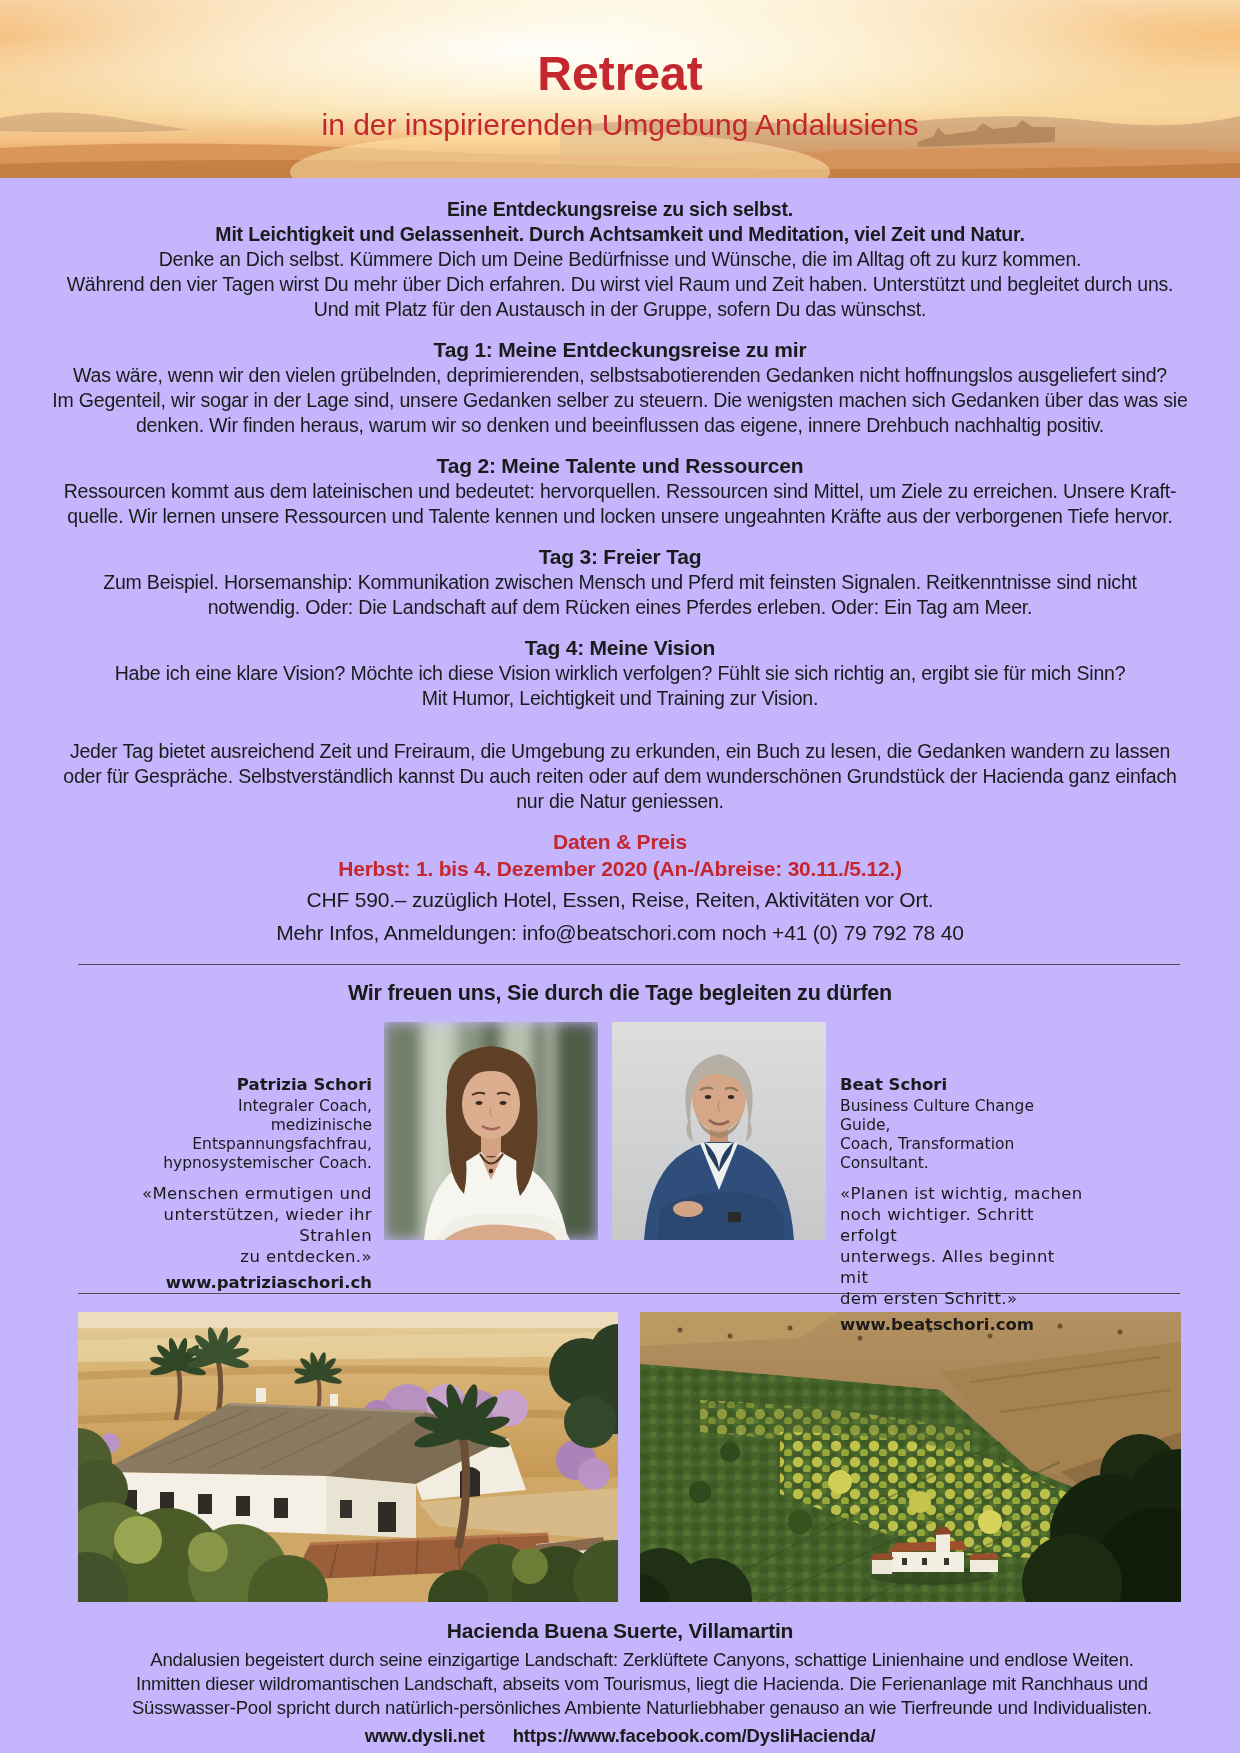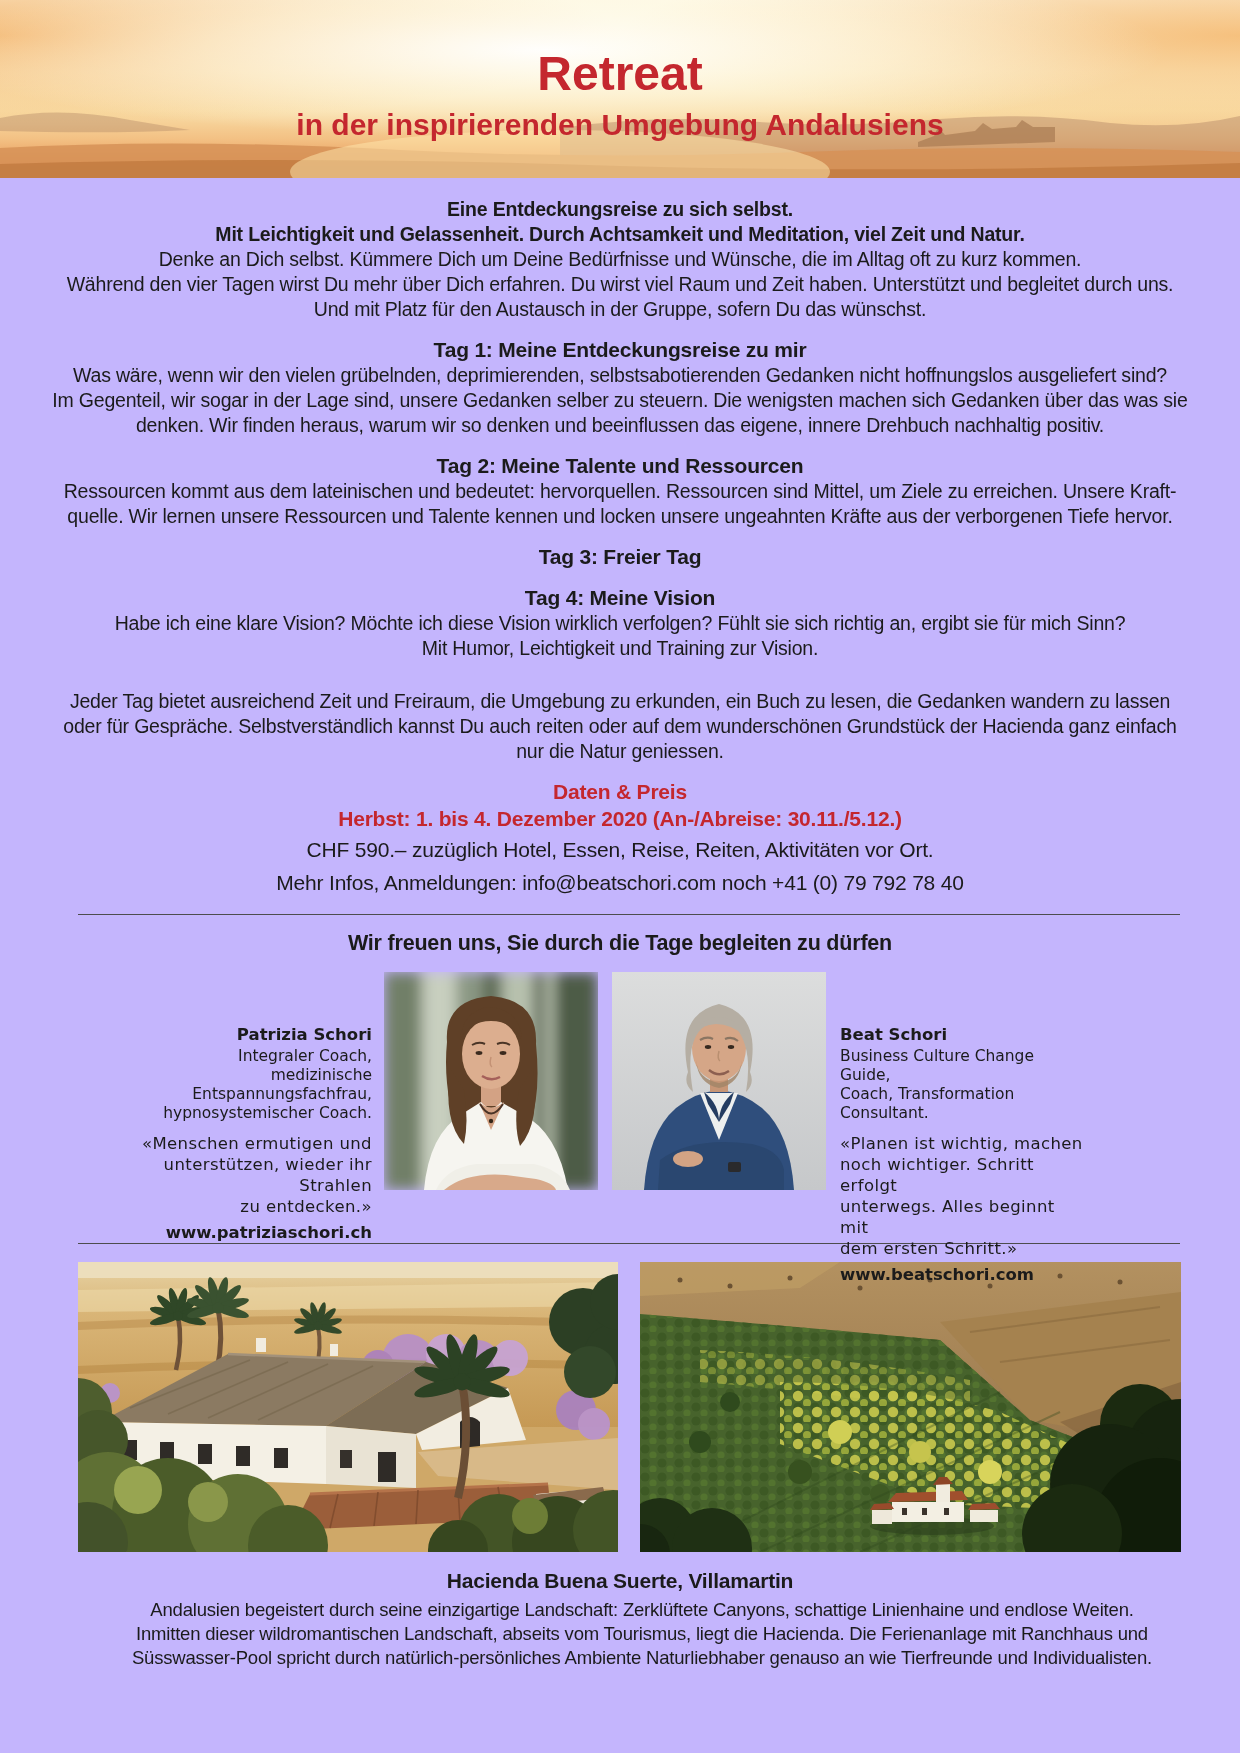--- a/index.html
+++ b/index.html
@@ -8,21 +8,21 @@
   .page {
     width:1240px; height:1753px; margin:0 auto; background:#c4b5fd;
     position:relative; overflow:hidden; color:var(--ink);
     font-family:"Liberation Sans", sans-serif;
   }
   
   .header { position:relative; width:1240px; height:178px; }
   .header svg { display:block; }
   .header-text { position:absolute; inset:0; text-align:center; }
   .title { margin-top:48px; font-size:48px; line-height:52px; font-weight:bold; color:var(--red); }
-  .subtitle { margin-top:8px; font-size:30px; line-height:34px; font-weight:bold; color:var(--red); }
+  .subtitle { margin-top:8px; font-size:30px; line-height:34px; font-weight:normal; color:var(--red); }
   
   .center { text-align:center; }
   .lines { white-space:pre-line; }
   .content { padding-top:19px; }
   .body-text { font-size:19.5px; line-height:25px; letter-spacing:-0.2px; }
   .bold { font-weight:bold; }
   .day-title { font-size:21px; line-height:26px; font-weight:bold; margin-top:15px; letter-spacing:-0.2px; }
   .free-gap { margin-top:28px; }
   .red { color:var(--red); }
   .date-line { font-size:21px; line-height:27px; font-weight:bold; letter-spacing:-0.2px; }
@@ -117,20 +117,22 @@
 Im Gegenteil, wir sogar in der Lage sind, unsere Gedanken selber zu steuern. Die wenigsten machen sich Gedanken über das was sie
 denken. Wir finden heraus, warum wir so denken und beeinflussen das eigene, innere Drehbuch nachhaltig positiv.</div>
     </section>
     <section>
       <h2 class="day-title">Tag 2: Meine Talente und Ressourcen</h2>
       <div class="body-text lines">Ressourcen kommt aus dem lateinischen und bedeutet: hervorquellen. Ressourcen sind Mittel, um Ziele zu erreichen. Unsere Kraft-
 quelle. Wir lernen unsere Ressourcen und Talente kennen und locken unsere ungeahnten Kräfte aus der verborgenen Tiefe hervor.</div>
     </section>
     <section>
       <h2 class="day-title">Tag 3: Freier Tag</h2>
+      <div class="body-text lines">Zum Beispiel. Horsemanship: Kommunikation zwischen Mensch und Pferd mit feinsten Signalen. Reitkenntnisse sind nicht
+notwendig. Oder: Die Landschaft auf dem Rücken eines Pferdes erleben. Oder: Ein Tag am Meer.</div>
     </section>
     <section>
       <h2 class="day-title">Tag 4: Meine Vision</h2>
       <div class="body-text lines">Habe ich eine klare Vision? Möchte ich diese Vision wirklich verfolgen? Fühlt sie sich richtig an, ergibt sie für mich Sinn?
 Mit Humor, Leichtigkeit und Training zur Vision.</div>
     </section>
 
     <div class="body-text lines free-gap">Jeder Tag bietet ausreichend Zeit und Freiraum, die Umgebung zu erkunden, ein Buch zu lesen, die Gedanken wandern zu lassen
 oder für Gespräche. Selbstverständlich kannst Du auch reiten oder auf dem wunderschönen Grundstück der Hacienda ganz einfach
 nur die Natur geniessen.</div>
@@ -412,15 +414,16 @@
         <circle cx="432" cy="272" r="50" fill="#1b2a10"></circle>
       </g>
     </svg>
   </section>
 
   <footer class="center">
     <h2 class="hac-title">Hacienda Buena Suerte, Villamartin</h2>
     <div class="hac-desc lines">Andalusien begeistert durch seine einzigartige Landschaft: Zerklüftete Canyons, schattige Linienhaine und endlose Weiten.
 Inmitten dieser wildromantischen Landschaft, abseits vom Tourismus, liegt die Hacienda. Die Ferienanlage mit Ranchhaus und
 Süsswasser-Pool spricht durch natürlich-persönliches Ambiente Naturliebhaber genauso an wie Tierfreunde und Individualisten.</div>
+    <div class="hac-links"><span>www.dysli.net</span><span class="fb">https://www.facebook.com/DysliHacienda/</span></div>
   </footer>
 
 </div>
 
 </body></html>

